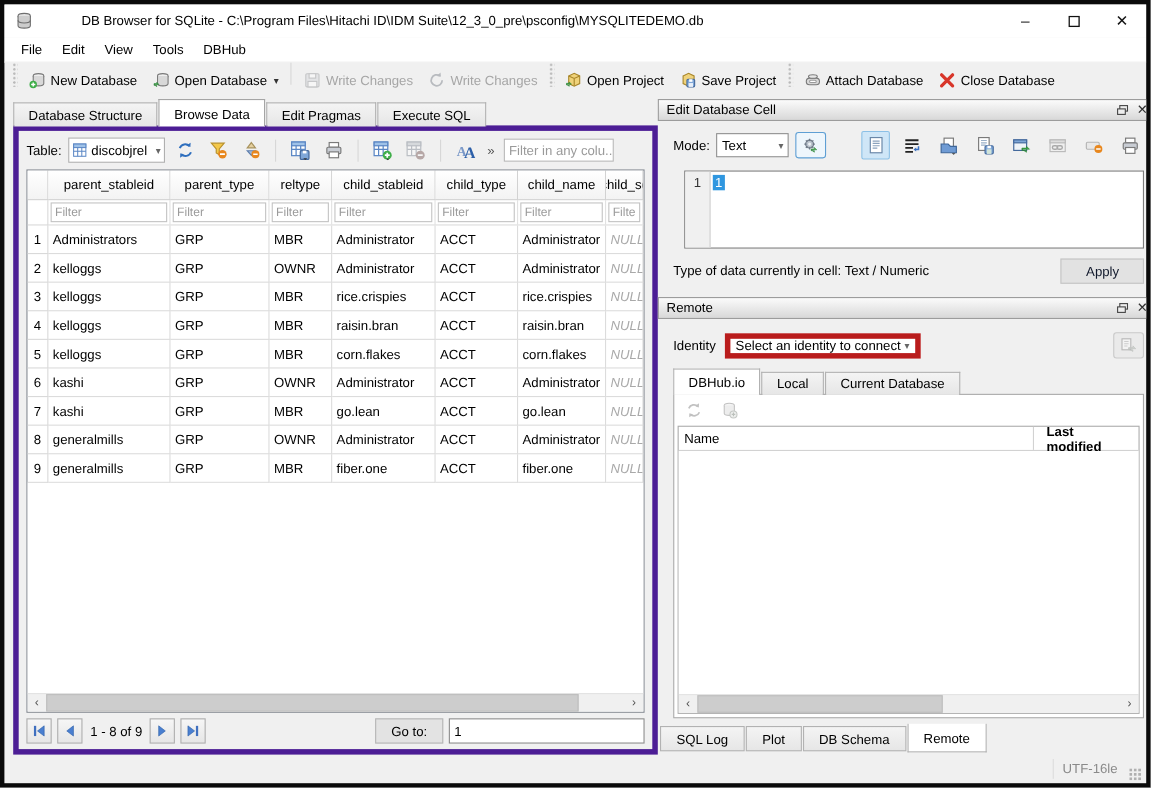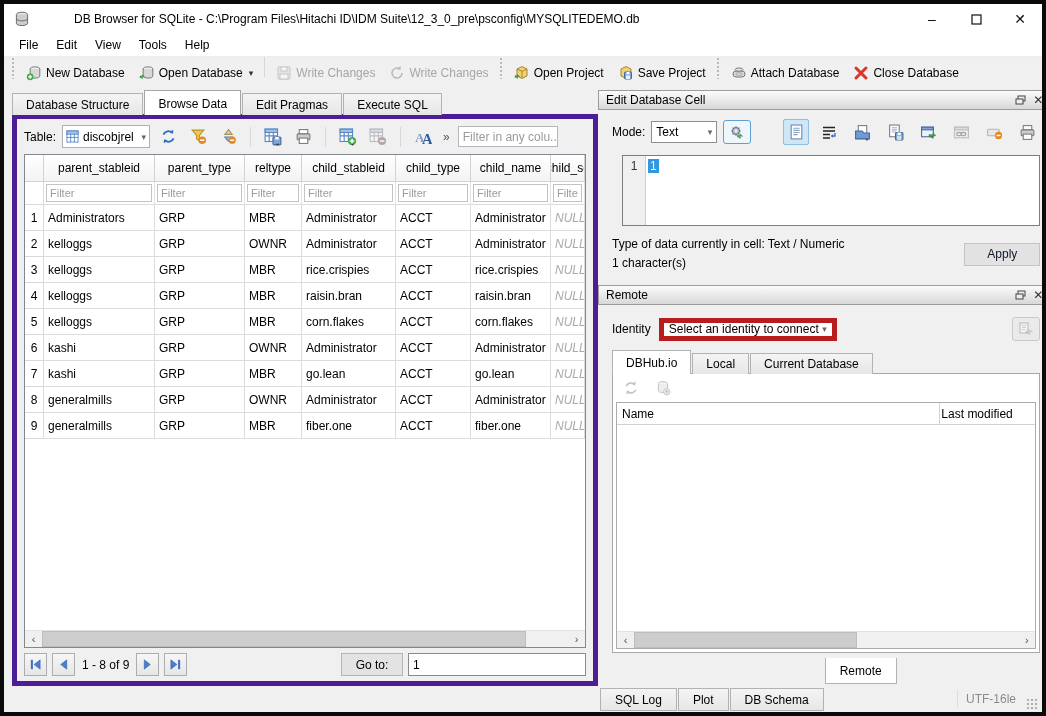--- a/index.html
+++ b/index.html
@@ -95,25 +95,25 @@
   .id-select .car{margin-left:auto;color:#666;font-size:9px;}
   .id-upload{margin-left:auto;width:28px;height:24px;border:1px solid #c9c9c9;border-radius:3px;background:#eaeaea;display:flex;align-items:center;justify-content:center;}
   .rtabs{display:flex;align-items:flex-end;height:24px;margin-top:9px;position:relative;z-index:2;flex:0 0 auto;}
   .rtab{padding:3px 13px;border:1px solid #b2b2b2;border-bottom:none;background:linear-gradient(#f4f4f4,#e6e6e6);margin-right:1px;height:21px;}
   .rtab.active{background:#fff;height:24px;padding-top:5px;}
   .rframe{flex:1;border:1px solid #a8a8a8;background:#fff;margin-top:-1px;display:flex;flex-direction:column;min-height:0;}
   .rtools{height:28px;display:flex;align-items:center;gap:8px;padding:2px 6px;flex:0 0 auto;}
   .rlist{flex:1;margin:0 3px 3px 3px;border:1px solid #acacac;display:flex;flex-direction:column;min-height:0;}
   .rlist-head{display:flex;height:22px;border-bottom:1px solid #d2d2d2;flex:0 0 auto;}
   .rl-name{flex:1;display:flex;align-items:center;padding:0 5px;}
-  .rl-mod{width:96px;border-left:1px solid #d2d2d2;display:flex;align-items:center;padding:0 1px;flex:0 0 auto;}
+  .rl-mod{width:96px;border-left:1px solid #d2d2d2;display:flex;align-items:center;padding:0 11px;flex:0 0 auto;font-weight:bold;}
   .rlist-body{flex:1;background:#fff;}
   
   .btabs{height:26px;display:flex;align-items:flex-start;margin-top:7px;flex:0 0 auto;padding-left:2px;}
-  .btab{padding:4px 14px;border:1px solid #b2b2b2;border-top:1px solid #b2b2b2;background:linear-gradient(#f4f4f4,#e6e6e6);margin-right:1px;height:23px;margin-top:28px;}
+  .btab{padding:4px 14px;border:1px solid #b2b2b2;border-top:1px solid #b2b2b2;background:linear-gradient(#f4f4f4,#e6e6e6);margin-right:1px;height:23px;}
   .btab.active{background:#fff;height:26px;border-top-color:#fff;margin-top:-2px;padding-top:6px;border-top:none;}
   
   .statusbar{height:26px;display:flex;align-items:center;justify-content:flex-end;flex:0 0 auto;padding-right:4px;}
   .enc-sep{width:1px;height:18px;background:#dcdcdc;margin-right:8px;}
   .encoding{color:#8a8a8a;margin-right:10px;}
   .grip{width:12px;height:12px;align-self:flex-end;margin-bottom:2px;
     background-image:radial-gradient(circle,#b0b0b0 1.2px,transparent 1.4px);background-size:4px 4px;background-position:bottom right;}
   svg{display:block;}
 </style>
 </head>
@@ -137,21 +137,21 @@
         </svg>
     </span>
     <span class="wctl">✕</span>
   </div>
 
   <div class="menubar">
     <span class="menu-item">File</span>
     <span class="menu-item">Edit</span>
     <span class="menu-item">View</span>
     <span class="menu-item">Tools</span>
-    <span class="menu-item">Help</span>
+    <span class="menu-item">DBHub</span>
   </div>
 
   <div class="toolbar">
     <span class="tb-handle"></span>
     <div class="tbtn">
       <span>
           <svg width="16" height="16" viewBox="0 0 16 16">
             <ellipse cx="9" cy="4" rx="4.8" ry="2.1" fill="#eee" stroke="#7a7a7a"></ellipse>
             <path d="M4.2 4v7c0 1.2 2.1 2.1 4.8 2.1s4.8-.9 4.8-2.1V4" fill="#d8d8d8" stroke="#7a7a7a"></path>
             <circle cx="4.2" cy="11.8" r="3.4" fill="#3fae49"></circle>
@@ -585,21 +585,20 @@
           </div>
 
           <div class="editor">
             <div class="gutter">1</div>
             <div class="edit-area"><span class="sel">1</span></div>
           </div>
 
           <div class="cell-info">
             <div class="cell-info-lines">
               <div>Type of data currently in cell: Text / Numeric</div>
-              <div>1 character(s)</div>
             </div>
             <span class="apply-btn">Apply</span>
           </div>
         </div>
       </div>
 
       <div class="dock2">
         <div class="dock-header">
           <span class="dock-title">Remote</span>
           <span class="dico">

